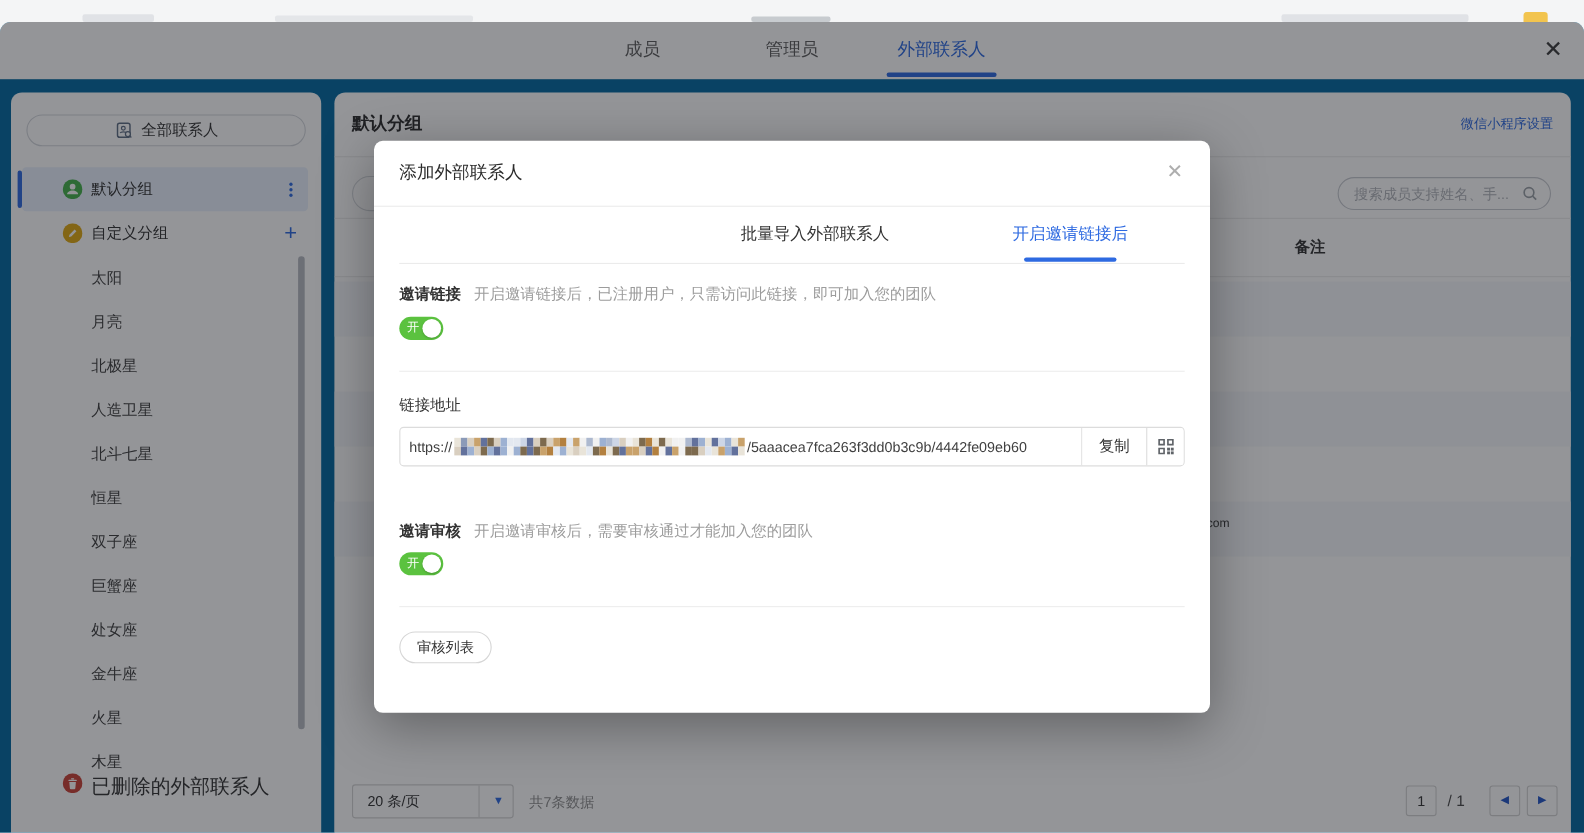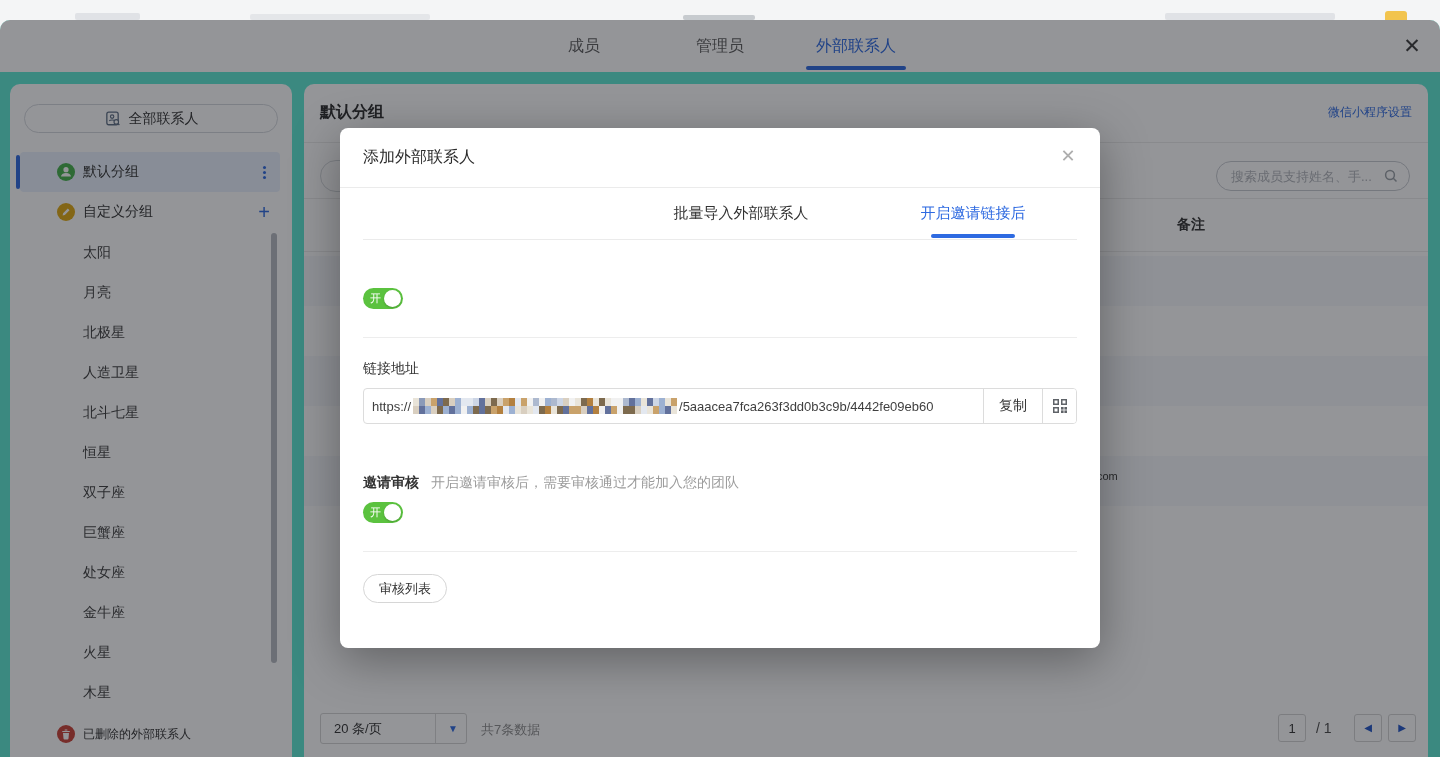--- a/index.html
+++ b/index.html
@@ -4,21 +4,21 @@
 <style>
   * { margin:0; padding:0; box-sizing:border-box; }
   html,body { width:1440px; height:757px; overflow:hidden; }
   body { font-family:"Liberation Sans","DejaVu Sans",sans-serif; background:#f4f5f6; position:relative; color:#333; }
 
   
   .top-strip { position:absolute; left:0; top:0; width:1440px; height:20px; background:#f4f5f6; overflow:hidden; }
   .strip-shape { position:absolute; border-radius:2px; }
 
   
-  .dialog { position:absolute; left:0; top:20px; width:1440px; height:737px; background:#5eead4; border-radius:10px 10px 0 0; overflow:hidden; }
+  .dialog { position:absolute; left:0; top:20px; width:1440px; height:737px; background:#0369a1; border-radius:10px 10px 0 0; overflow:hidden; }
 
   .dlg-header { position:absolute; left:0; top:0; width:100%; height:52px; background:#ffffff; }
   .dlg-tab { position:absolute; top:0; height:52px; line-height:52px; font-size:16px; color:#5d5d5d; transform:translateX(-50%); cursor:pointer; white-space:nowrap; }
   .dlg-tab.active { color:#2e6ae1; }
   .dlg-tab-underline { position:absolute; left:806px; top:46px; width:100px; height:4px; border-radius:2px; background:#2e6ae1; }
   .dlg-close { position:absolute; right:14px; top:12px; width:28px; height:28px; font-size:21px; line-height:28px; text-align:center; color:#3d3d3d; cursor:pointer; }
 
   
   .sidebar { position:absolute; left:10px; top:64px; width:282px; bottom:0; background:#fff; border-radius:10px 10px 0 0; overflow:hidden; }
   .all-contacts { margin:20px 14px 0 14px; height:29px; border:1px solid #d4d7dc; border-radius:15px; background:#fff; display:flex; align-items:center; justify-content:center; gap:8px; font-size:14px; color:#333; cursor:pointer; }
@@ -26,21 +26,21 @@
   .grp-row.first { margin-top:19px; }
   .grp-row.selected { background:#e9f1fd; }
   .grp-indicator { position:absolute; left:-4px; top:3px; bottom:3px; width:4px; border-radius:2px; background:#2e6ae1; }
   .grp-icon { margin-left:37px; width:18px; height:18px; flex:0 0 18px; }
   .grp-label { margin-left:8px; flex:1; }
   .grp-dots { margin-right:14px; color:#2e6ae1; font-size:15px; font-weight:bold; letter-spacing:0; cursor:pointer; line-height:6px; text-align:center; }
   .grp-dots span{ display:block; width:3px; height:3px; border-radius:50%; background:#2e6ae1; margin:2px auto; }
   .grp-plus { margin-right:10px; color:#2e6ae1; font-size:20px; cursor:pointer; }
   .side-list { }
   .side-item { height:40px; line-height:40px; padding-left:73px; font-size:14px; color:#3f3f3f; cursor:pointer; }
-  .deleted-row { position:absolute; left:10px; right:12px; top:619px; height:40px; background:#fff; display:flex; align-items:flex-end; font-size:12px; color:#333; cursor:pointer; }
+  .deleted-row { position:absolute; left:10px; right:12px; top:619px; height:40px; background:#fff; display:flex; align-items:flex-start; font-size:18px; color:#333; cursor:pointer; }
   .side-scrollbar { position:absolute; left:261px; top:149px; width:6px; height:430px; border-radius:3px; background:#b6bac1; }
 
   
   .main { position:absolute; left:304px; right:12px; top:64px; bottom:0; background:#fff; border-radius:10px 10px 0 0; overflow:hidden; }
   .main-head { position:absolute; left:0; right:0; top:0; height:59px; border-bottom:1px solid #ececec; }
   .main-title { position:absolute; left:16px; top:18px; font-size:16px; font-weight:bold; color:#2d2d2d; }
   .wechat-link { position:absolute; right:16px; top:20px; font-size:12px; color:#2e6ae1; cursor:pointer;margin-left:19px; }
   .hidden-pill { position:absolute; left:16px; top:76px; width:180px; height:32px; border:1px solid #d6d9dd; border-radius:16px; background:#fff; }
   .search-box { position:absolute; right:18px; top:77px; width:194px; height:30px; border:1px solid #c7cad0; border-radius:15px; background:#fff; display:flex; align-items:center; padding:0 10px 0 14px; }
   .search-box input { border:0; outline:0; flex:1; min-width:0; font-size:13px; color:#333; background:transparent; font-family:inherit; }
@@ -223,20 +223,24 @@
 <div class="modal">
   <div class="m-title">添加外部联系人</div>
   <div class="m-close">✕</div>
   <div class="m-head-divider"></div>
 
   <div class="m-tab" style="left:401px;">批量导入外部联系人</div>
   <div class="m-tab active" style="left:633px;">开启邀请链接后</div>
   <div class="m-tab-underline"></div>
   <div class="m-tabs-divider"></div>
 
+  <div class="sec-line" style="top:131px;">
+    <span class="sec-label">邀请链接</span>
+    <span class="sec-desc">开启邀请链接后，已注册用户，只需访问此链接，即可加入您的团队</span>
+  </div>
   <div class="toggle" style="top:160px;">
     <span class="t-label">开</span>
     <span class="t-knob"></span>
   </div>
   <div class="m-divider" style="top:209px;"></div>
 
   <div class="sec-line" style="top:232px;">
     <span class="sec-label" style="font-weight:normal;">链接地址</span>
   </div>
   <div class="url-group">

